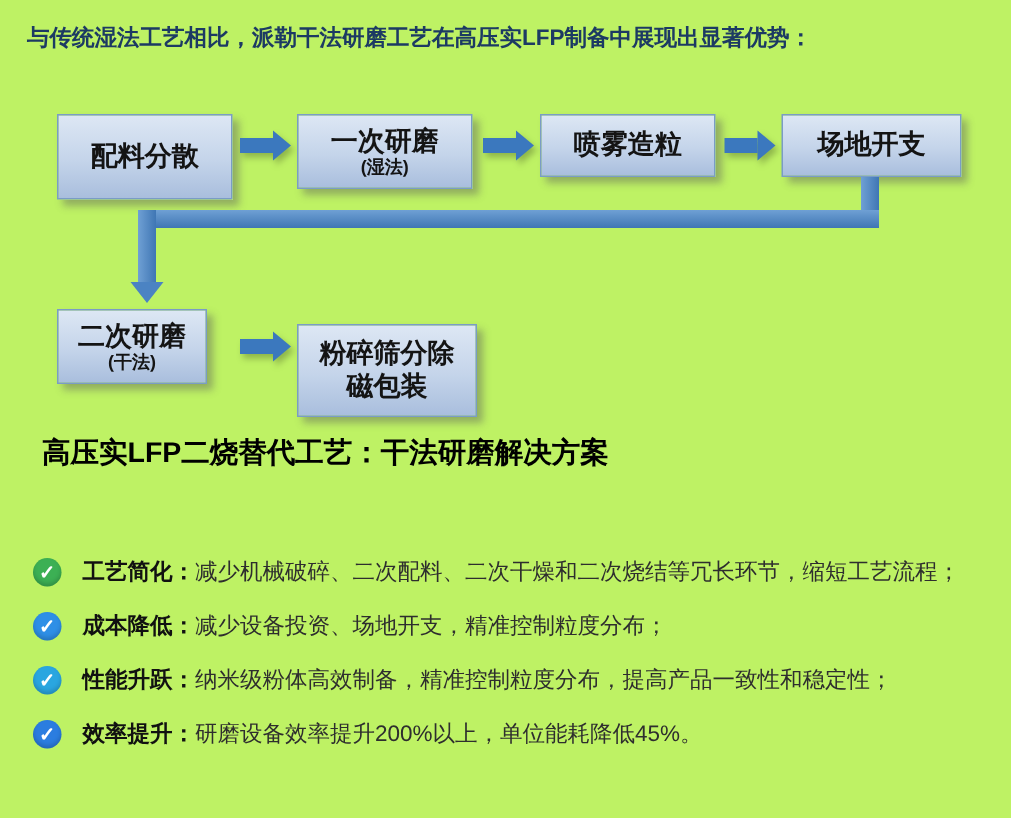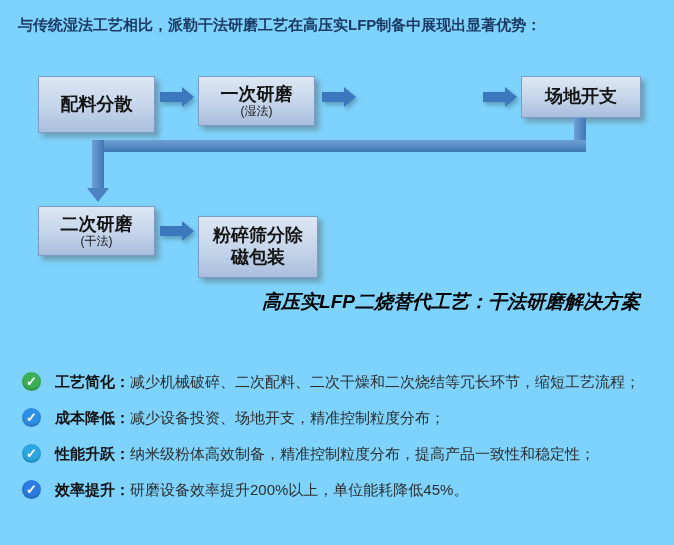--- a/index.html
+++ b/index.html
@@ -2,38 +2,38 @@
 <html><head>
 <meta charset="utf-8">
 <style>
   * { margin:0; padding:0; box-sizing:border-box; }
   html,body { background:#ffffff; }
   body {
     width:674px; height:545px;
     font-family:"Liberation Sans", sans-serif;
     position:relative; overflow:hidden;
   }
-  .slide { position:absolute; inset:0; background:#7dd3fc; }
+  .slide { position:absolute; inset:0; background:#bef264; }
 
   .title {
     position:absolute; left:18px; top:16px; right:10px;
     font-size:15px; font-weight:bold; color:#1c3a63;
   }
 
   
   .fbox {
     position:absolute;
     background:linear-gradient(180deg,#dde7f4 0%,#c4d4ea 55%,#a9bedd 100%);
     border:1px solid #7a9cc6;
     box-shadow:4px 4px 5px rgba(90,90,90,.45);
     display:flex; flex-direction:column; align-items:center; justify-content:center;
     text-align:center; color:#141414;
   }
   .fbox .lbl { font-size:18px; font-weight:bold; line-height:1.2; }
-  .fbox .sub { font-size:12px; font-weight:normal; line-height:1.1; }
+  .fbox .sub { font-size:12px; font-weight:bold; line-height:1.1; }
 
   
   .harrow {
     position:absolute; height:10px; background:#3b78be;
     filter:drop-shadow(2px 3px 2px rgba(0,0,0,.25));
   }
   .harrow::after {
     content:""; position:absolute; left:100%; top:-5px; width:0; height:0;
     border-top:10px solid transparent; border-bottom:10px solid transparent;
     border-left:12px solid #3b78be;
@@ -42,22 +42,22 @@
   
   .seg { position:absolute; background:linear-gradient(180deg,#6fa0d4,#3f76b4); }
   .segv { background:linear-gradient(90deg,#6fa0d4,#3f76b4); }
   .dhead {
     position:absolute; width:0; height:0;
     border-left:11px solid transparent; border-right:11px solid transparent;
     border-top:14px solid #4b83c3;
   }
 
   .caption {
-    position:absolute; top:289px; left:40px; width:600px;
-    text-align:right; font-size:19px; font-weight:bold; color:#000;font-style:italic;
+    position:absolute; top:289px; left:28px; width:600px;
+    text-align:left; font-size:19px; font-weight:bold; color:#000;
   }
 
   .benefits { position:absolute; top:366px; left:22px; width:630px; }
   .benefit { display:flex; align-items:flex-start; margin-bottom:4px; }
   .check {
     flex:0 0 auto; width:19px; height:19px; margin-top:6px; margin-right:14px;
     border-radius:50%; color:#fff; font-size:13px; font-weight:bold;
     display:flex; align-items:center; justify-content:center;
     box-shadow:inset 0 -2px 3px rgba(0,0,0,.18);
   }
@@ -75,32 +75,35 @@
     <div class="lbl">配料分散</div>
   </div>
   <div class="harrow" style="left:160px;top:92px;width:22px"></div>
 
   <div class="fbox" style="left:198px;top:76px;width:117px;height:50px">
     <div class="lbl">一次研磨</div>
     <div class="sub">(湿法)</div>
   </div>
   <div class="harrow" style="left:322px;top:92px;width:22px"></div>
 
+  <div class="fbox" style="left:360px;top:76px;width:117px;height:42px">
+    <div class="lbl">喷雾造粒</div>
+  </div>
   <div class="harrow" style="left:483px;top:92px;width:22px"></div>
 
   <div class="fbox" style="left:521px;top:76px;width:120px;height:42px">
     <div class="lbl">场地开支</div>
   </div>
 
   <div class="seg segv" style="left:574px;top:118px;width:12px;height:34px"></div>
   <div class="seg" style="left:92px;top:140px;width:494px;height:12px"></div>
   <div class="seg segv" style="left:92px;top:140px;width:12px;height:48px"></div>
   <div class="dhead" style="left:87px;top:188px"></div>
 
-  <div class="fbox" style="left:38px;top:206px;width:117px;height:50px">
+  <div class="fbox" style="left:38px;top:206px;width:100px;height:50px">
     <div class="lbl">二次研磨</div>
     <div class="sub">(干法)</div>
   </div>
   <div class="harrow" style="left:160px;top:226px;width:22px"></div>
 
   <div class="fbox" style="left:198px;top:216px;width:120px;height:62px;padding:0 11px">
     <div class="lbl">粉碎筛分除磁包装</div>
   </div>
 
   <div class="caption">高压实LFP二烧替代工艺：干法研磨解决方案</div>

